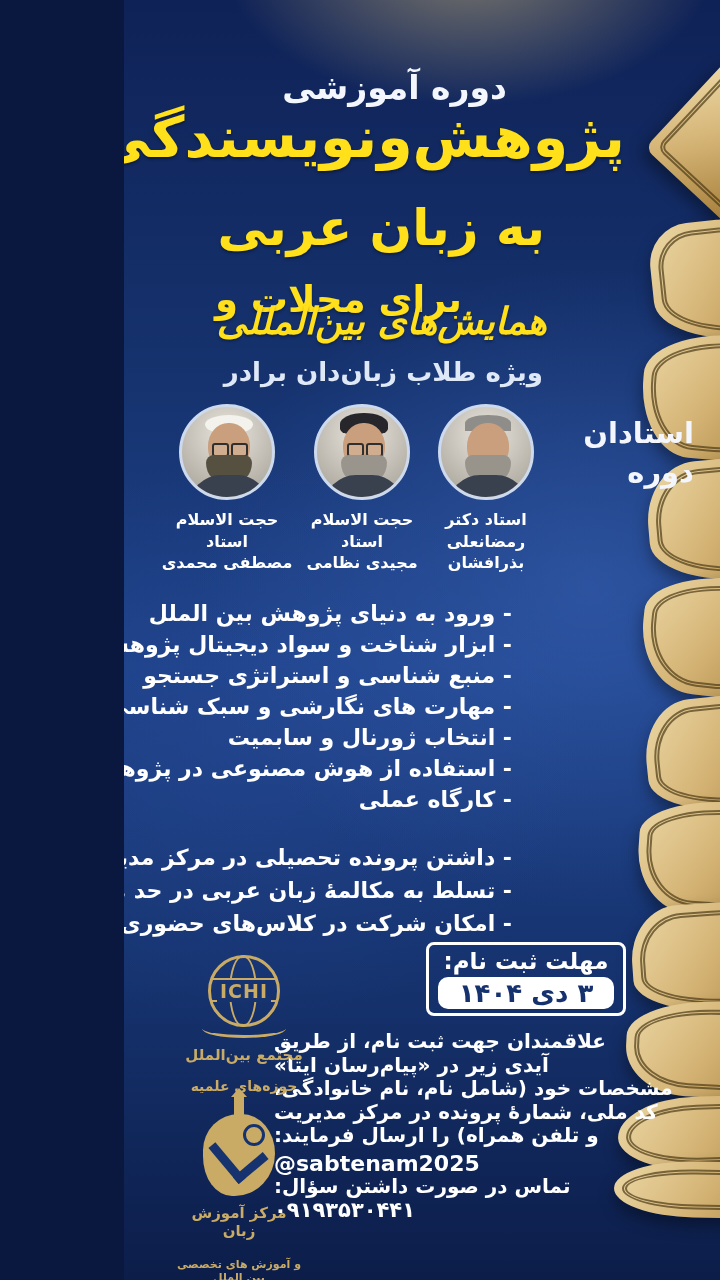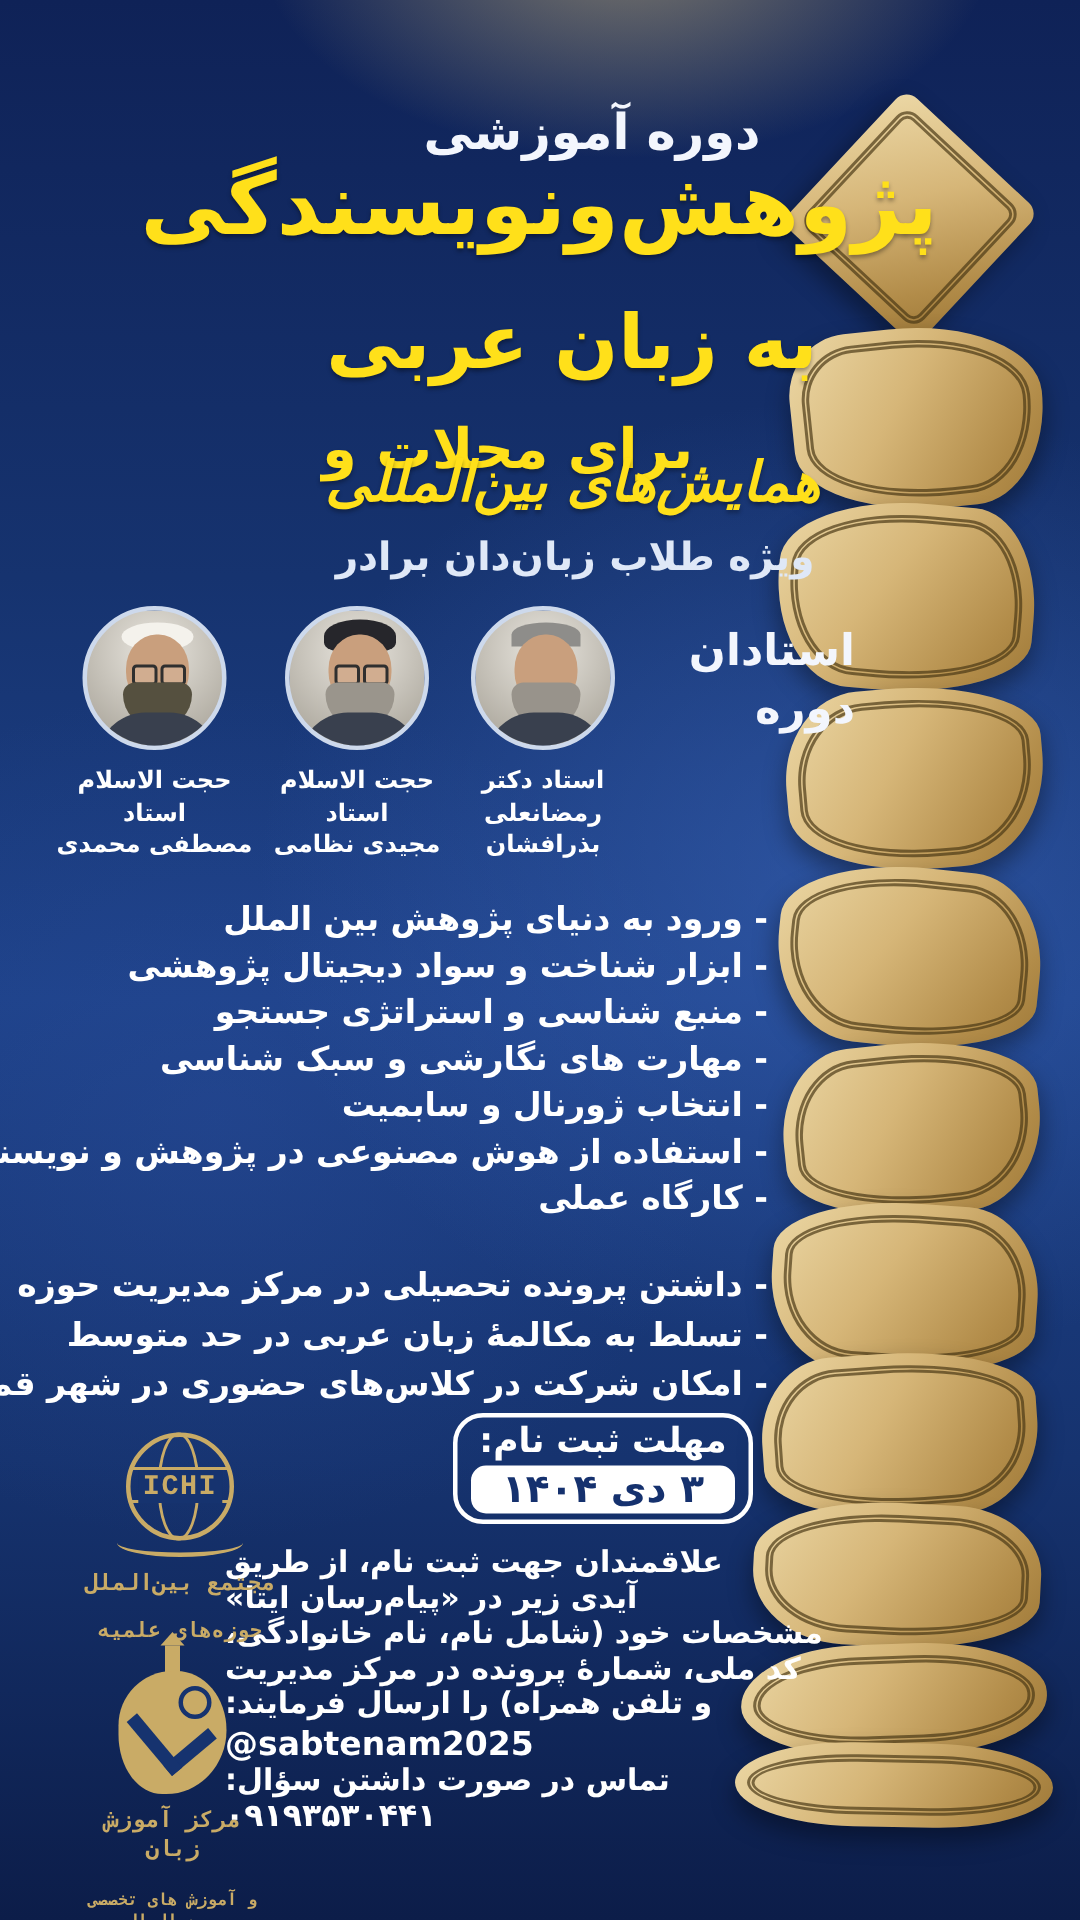--- a/index.html
+++ b/index.html
@@ -1,17 +1,17 @@
 <!DOCTYPE html>
 <html dir="rtl" lang="fa"><head>
 <meta charset="utf-8">
 <style>
   html,body{margin:0;padding:0;background:#0a1840;}
   .poster{
-    position:relative;width:720px;height:1280px;overflow:hidden;
+    position:relative;width:596px;height:1280px;overflow:hidden;
     font-family:"DejaVu Sans",sans-serif;direction:rtl;
     background:
       radial-gradient(ellipse 340px 200px at 58% -3%, rgba(216,193,128,.55), rgba(216,193,128,0) 72%),
       radial-gradient(ellipse 520px 430px at 78% 46%, rgba(62,105,190,.50), rgba(62,105,190,0) 75%),
       radial-gradient(ellipse 450px 380px at 20% 58%, rgba(45,80,160,.35), rgba(45,80,160,0) 75%),
       linear-gradient(180deg,#0f2257 0%,#16336f 30%,#1d4188 52%,#16336f 76%,#0c1d49 100%);
   }
   
   .sheet{
     position:absolute;
@@ -51,32 +51,32 @@
   .p-left .turban{position:absolute;left:23px;top:8px;width:48px;height:19px;border-radius:50%;background:#f4f2ec;}
   .p-left .beard{background:#55503f;}
   .p-mid .cap{position:absolute;left:23px;top:6px;width:48px;height:22px;border-radius:50% 50% 30% 30%;background:#26262b;}
   .p-mid .beard{background:#9a958c;}
   .p-right .hair{position:absolute;left:24px;top:8px;width:46px;height:16px;border-radius:50% 50% 0 0;background:#8e8d8a;}
   .p-right .beard{background:#98938b;}
   .inst .cap-title{margin-top:9px;color:#fff;font-size:16px;font-weight:700;text-align:center;line-height:1.35;}
   .inst .name{color:#fff;font-size:16px;font-weight:700;text-align:center;line-height:1.35;}
   
   .deadline{
-    width:200px;height:74px;border:3px solid #ffffff;border-radius:20px;
+    width:200px;height:74px;border:3px solid #ffffff;border-radius:8px;
     box-sizing:border-box;text-align:center;
   }
   .deadline .lbl{color:#ffffff;font-size:23px;font-weight:800;margin-top:3px;}
   .deadline .pill{margin:3px 9px 0 9px;background:#ffffff;border-radius:10px;color:#15316e;
     font-size:26px;font-weight:800;line-height:32px;}
   
   .para{width:400px;text-align:left;color:#ffffff;font-size:20px;font-weight:600;line-height:23.5px;}
   .handle{direction:ltr;font-size:22px;font-weight:800;margin-top:4px;}
   .phone{font-size:21px;font-weight:800;letter-spacing:2px;}
   
-  .logoblk{position:absolute;width:130px;text-align:center;color:#c9ab66;font-family:Liberation Mono, monospace;}
+  .logoblk{position:absolute;width:130px;text-align:center;color:#c9ab66;}
   .globe{width:72px;height:72px;margin:0 auto;border:3px solid #c9ab66;border-radius:50%;position:relative;box-sizing:border-box;
     background:linear-gradient(transparent 30%,#c9ab66 30% 33%,transparent 33% 64%,#c9ab66 64% 67%,transparent 67%);}
   .globe::before{content:"";position:absolute;left:27%;top:-3px;width:42%;height:calc(100% + 6px);
     border:2px solid #c9ab66;border-radius:50%;box-sizing:border-box;}
   .globe .acr{position:absolute;left:50%;top:50%;transform:translate(-50%,-50%);
     background:#16336f;color:#c9ab66;font-size:19px;font-weight:800;letter-spacing:1px;padding:0 3px;}
   .leaves{width:84px;height:16px;margin:-8px auto 0 auto;border-bottom:3px solid #c9ab66;border-radius:0 0 50% 50%;}
   .logoblk .t1{font-size:15px;font-weight:800;margin-top:8px;}
   .logoblk .t2{font-size:14px;font-weight:800;margin-top:14px;}
   .lc-wrap{position:relative;width:72px;margin:14px auto 0 auto;}

